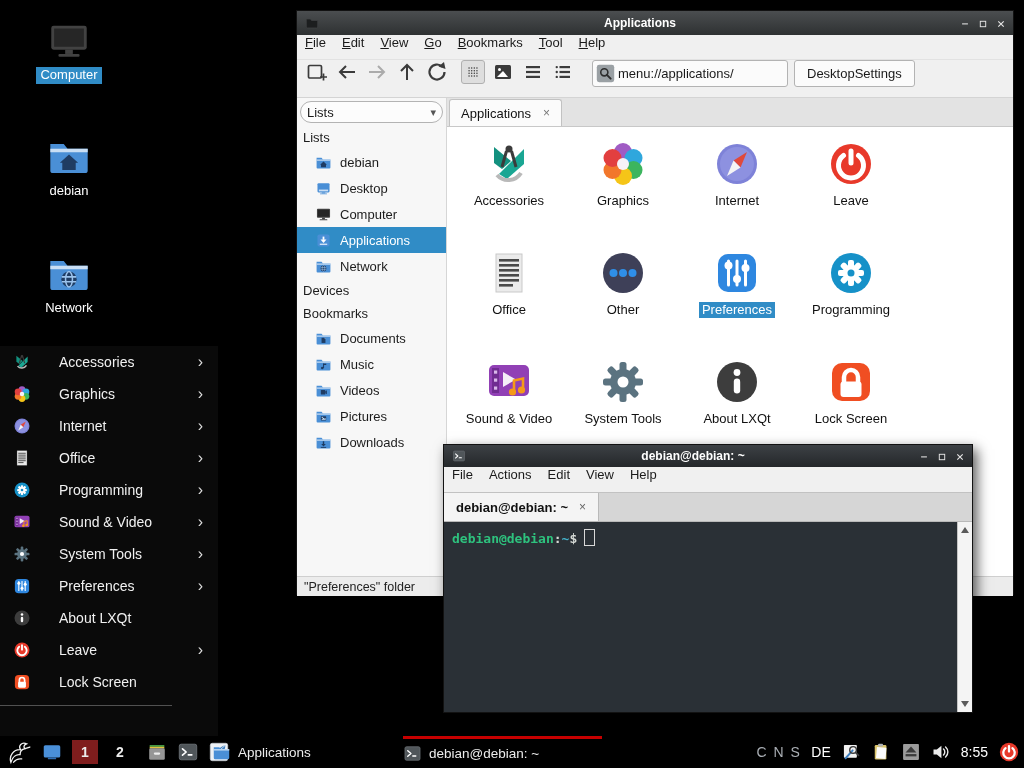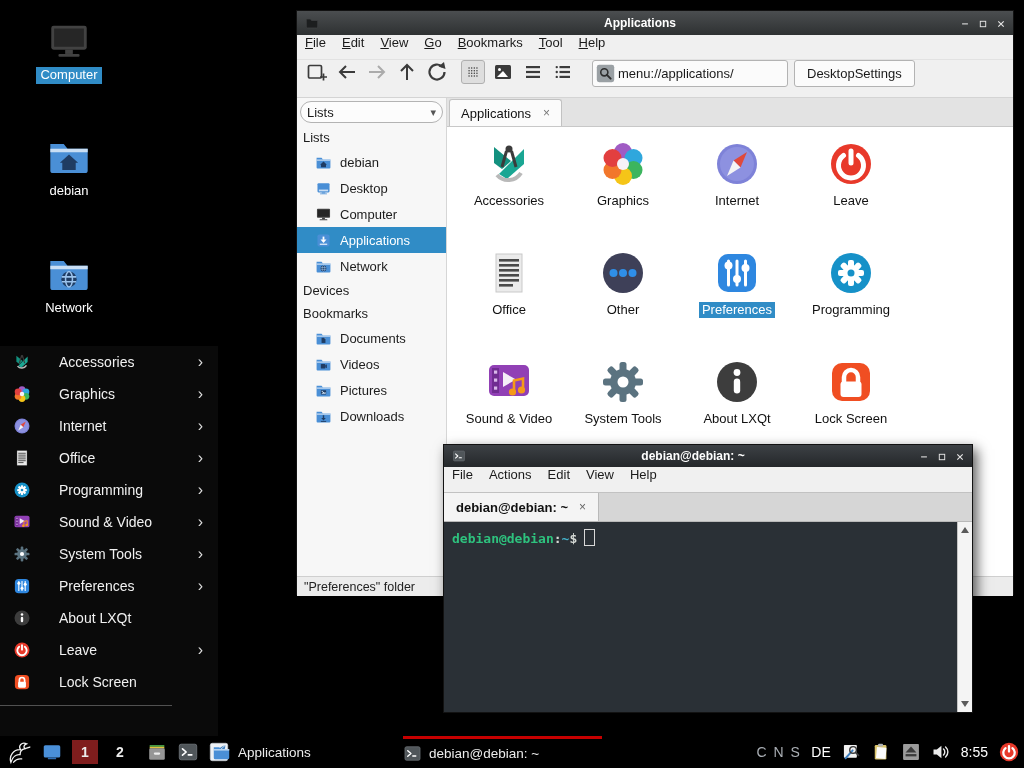--- a/index.html
+++ b/index.html
@@ -302,20 +302,32 @@
                 <polygon points="29.5,22 29.5,26 25.5,22" fill="#9cc3ec"></polygon>
               </svg>
             </span>
           <span>Documents</span>
         </div>
         <div class="itm">
           <span class="ic">
               <svg viewBox="0 0 48 48">
                 <path d="M4.5 10.5 h14 l4 5 h21 v22.5 a2.8 2.8 0 0 1 -2.8 2.8 h-33.4 a2.8 2.8 0 0 1 -2.8 -2.8 z" fill="#4a8fd6"></path>
                 <path d="M4.5 15.5 h39 v3.5 h-39 z" fill="#c9def4"></path>
+                <circle cx="20.5" cy="34" r="3.6" fill="#1f3c63"></circle>
+                <rect x="22.8" y="21.5" width="2.8" height="12.5" fill="#1f3c63"></rect>
+                <path d="M22.8 21.5 h9 v4 h-9 z" fill="#1f3c63"></path>
+              </svg>
+            </span>
+          <span>Music</span>
+        </div>
+        <div class="itm">
+          <span class="ic">
+              <svg viewBox="0 0 48 48">
+                <path d="M4.5 10.5 h14 l4 5 h21 v22.5 a2.8 2.8 0 0 1 -2.8 2.8 h-33.4 a2.8 2.8 0 0 1 -2.8 -2.8 z" fill="#4a8fd6"></path>
+                <path d="M4.5 15.5 h39 v3.5 h-39 z" fill="#c9def4"></path>
                 <rect x="16.5" y="22.5" width="12.5" height="13" rx="1.5" fill="#1f3c63"></rect>
                 <polygon points="29,26 33.5,23.5 33.5,34.5 29,32" fill="#1f3c63"></polygon>
               </svg>
             </span>
           <span>Videos</span>
         </div>
         <div class="itm">
           <span class="ic">
               <svg viewBox="0 0 48 48">
                 <path d="M4.5 10.5 h14 l4 5 h21 v22.5 a2.8 2.8 0 0 1 -2.8 2.8 h-33.4 a2.8 2.8 0 0 1 -2.8 -2.8 z" fill="#4a8fd6"></path>

